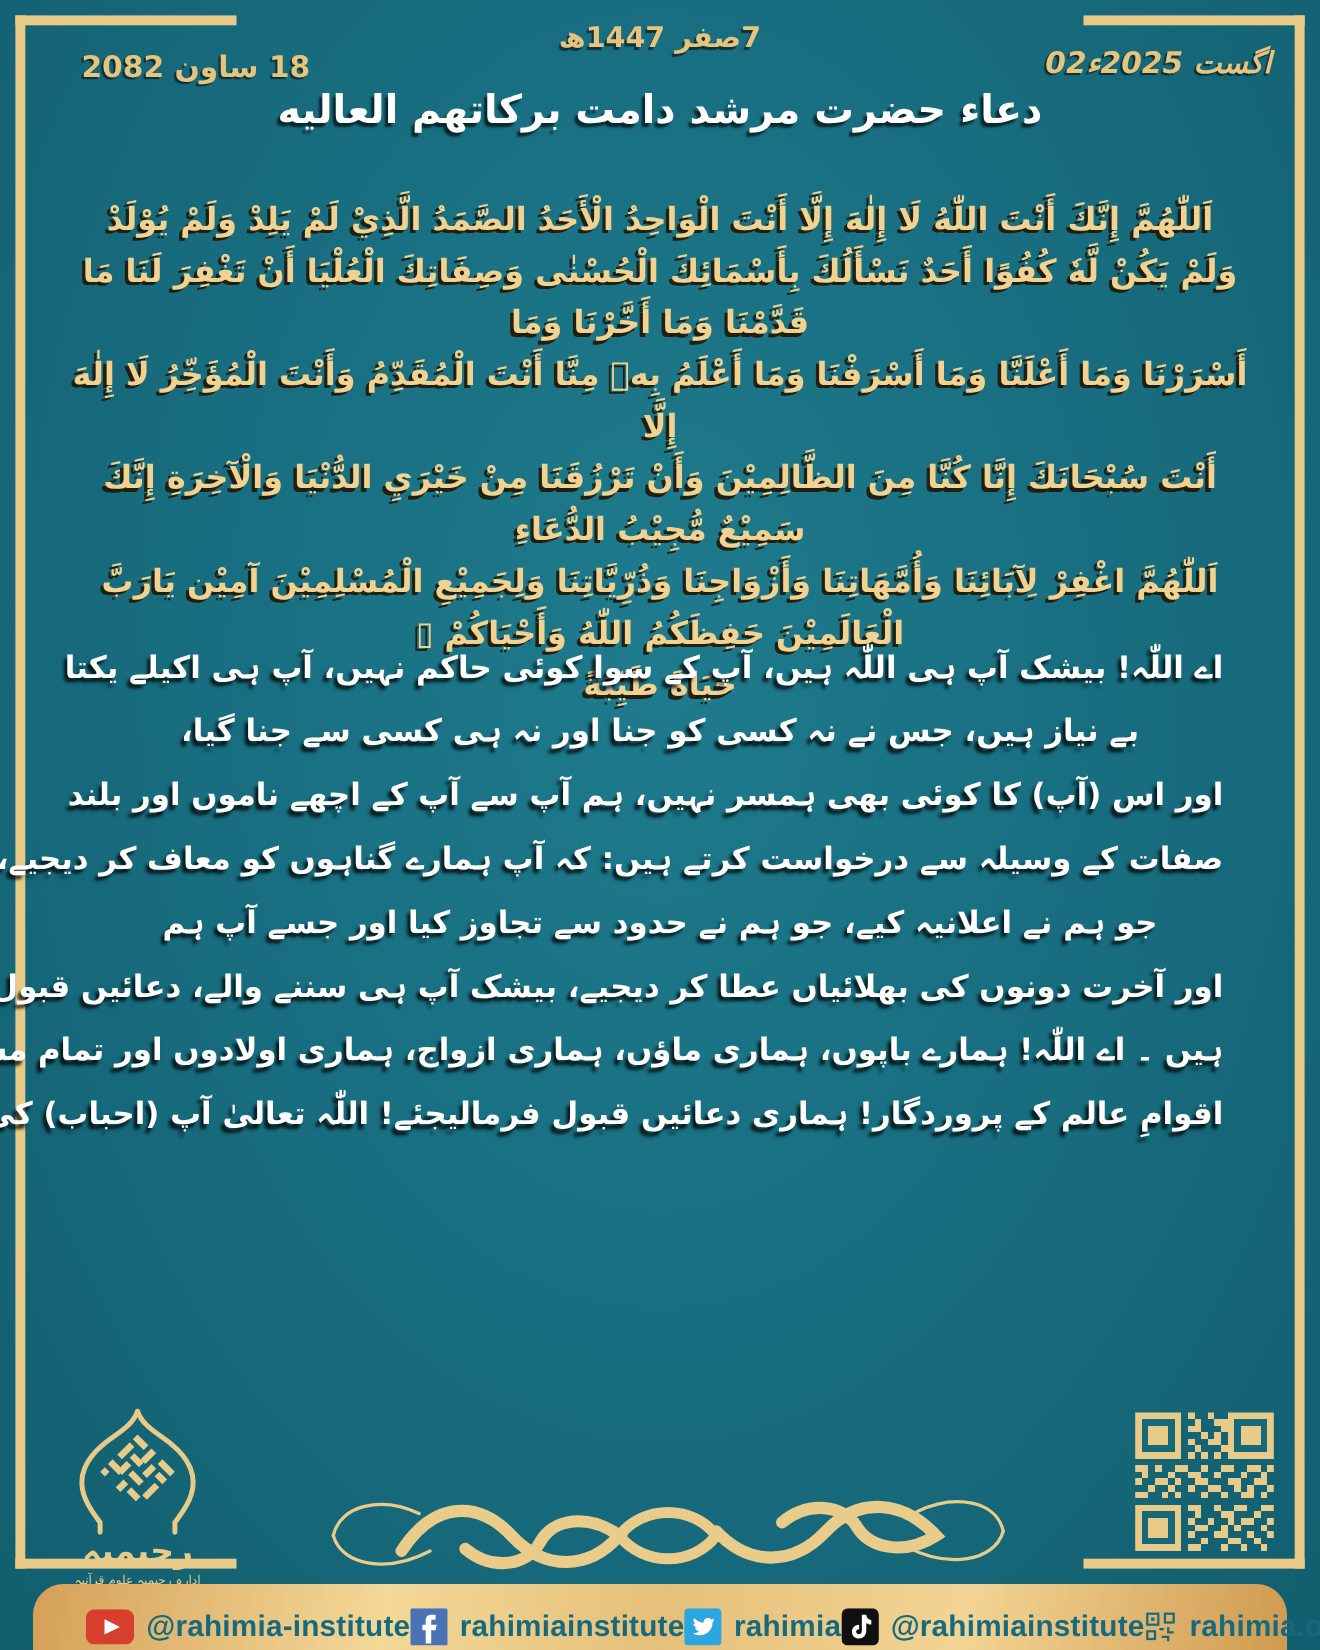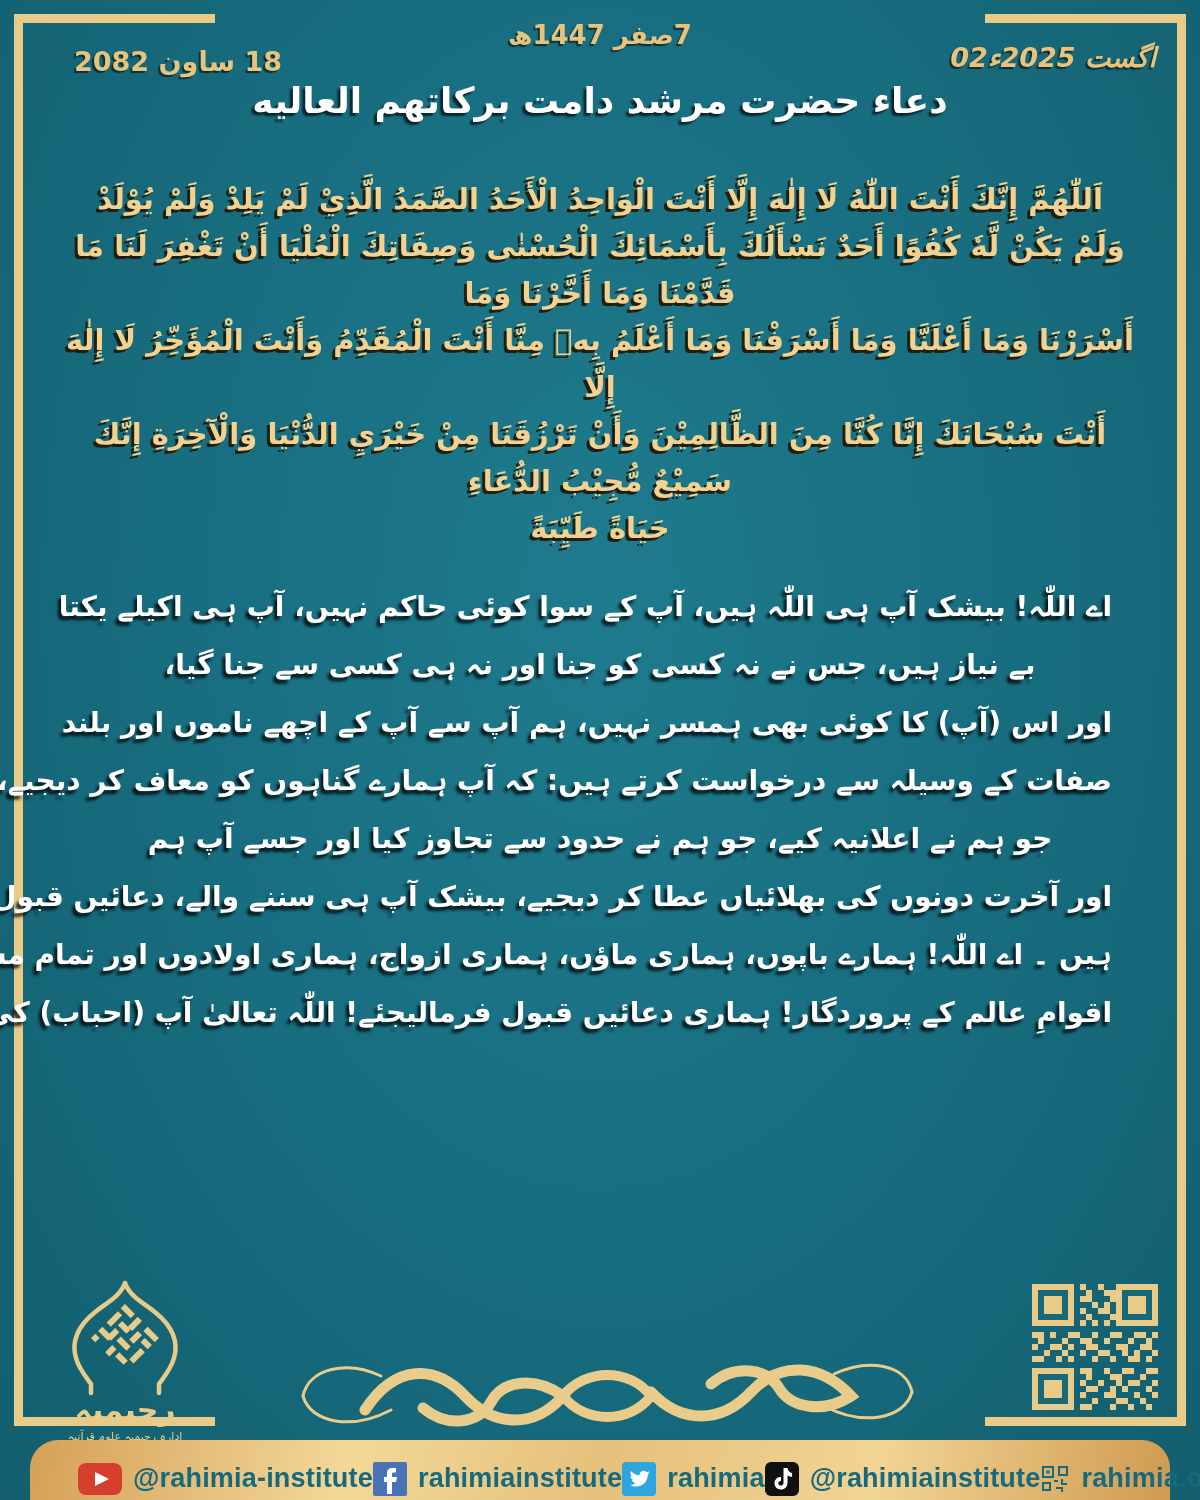--- a/index.html
+++ b/index.html
@@ -84,20 +84,21 @@
   <div class="date date-gregorian" dir="ltr">02اگست 2025ء</div>
   <div class="date date-bikrami" dir="rtl">18 ساون 2082</div>
 
   <div class="main-title" dir="rtl">دعاء حضرت مرشد دامت برکاتهم العاليه</div>
 
   <div class="arabic-block">
     <div class="a-line">اَللّٰهُمَّ إِنَّكَ أَنْتَ اللّٰهُ لَا إِلٰهَ إِلَّا أَنْتَ الْوَاحِدُ الْأَحَدُ الصَّمَدُ الَّذِيْ لَمْ يَلِدْ وَلَمْ يُوْلَدْ</div>
     <div class="a-line">وَلَمْ يَكُنْ لَّهٗ كُفُوًا أَحَدٌ نَسْأَلُكَ بِأَسْمَائِكَ الْحُسْنٰى وَصِفَاتِكَ الْعُلْيَا أَنْ تَغْفِرَ لَنَا مَا قَدَّمْنَا وَمَا أَخَّرْنَا وَمَا</div>
     <div class="a-line">أَسْرَرْنَا وَمَا أَعْلَنَّا وَمَا أَسْرَفْنَا وَمَا أَعْلَمُ بِهٖ مِنَّا أَنْتَ الْمُقَدِّمُ وَأَنْتَ الْمُؤَخِّرُ لَا إِلٰهَ إِلَّا</div>
     <div class="a-line">أَنْتَ سُبْحَانَكَ إِنَّا كُنَّا مِنَ الظَّالِمِيْنَ وَأَنْ تَرْزُقَنَا مِنْ خَيْرَيِ الدُّنْيَا وَالْآخِرَةِ إِنَّكَ سَمِيْعٌ مُّجِيْبُ الدُّعَاءِ</div>
+    <div class="a-line">اَللّٰهُمَّ اغْفِرْ لِآبَائِنَا وَأُمَّهَاتِنَا وَأَزْوَاجِنَا وَذُرِّيَّاتِنَا وَلِجَمِيْعِ الْمُسْلِمِيْنَ آمِيْن يَارَبَّ الْعَالَمِيْنَ حَفِظَكُمُ اللّٰهُ وَأَحْيَاكُمْ ▯</div>
     <div class="a-line">حَيَاةً طَيِّبَةً</div>
   </div>
 
   <div class="urdu-block">
     <div class="u-line">اے اللّٰہ! بیشک آپ ہی اللّٰہ ہیں، آپ کے سوا کوئی حاکم نہیں، آپ ہی اکیلے یکتا</div>
     <div class="u-line">بے نیاز ہیں، جس نے نہ کسی کو جنا اور نہ ہی کسی سے جنا گیا،</div>
     <div class="u-line">اور اس (آپ) کا کوئی بھی ہمسر نہیں، ہم آپ سے آپ کے اچھے ناموں اور بلند</div>
     <div class="u-line">صفات کے وسیلہ سے درخواست کرتے ہیں: کہ آپ ہمارے گناہوں کو معاف کر دیجیے، جو ہم</div>
     <div class="u-line">جو ہم نے اعلانیہ کیے، جو ہم نے حدود سے تجاوز کیا اور جسے آپ ہم</div>
     <div class="u-line">اور آخرت دونوں کی بھلائیاں عطا کر دیجیے، بیشک آپ ہی سننے والے، دعائیں قبول کرنے والے</div>

